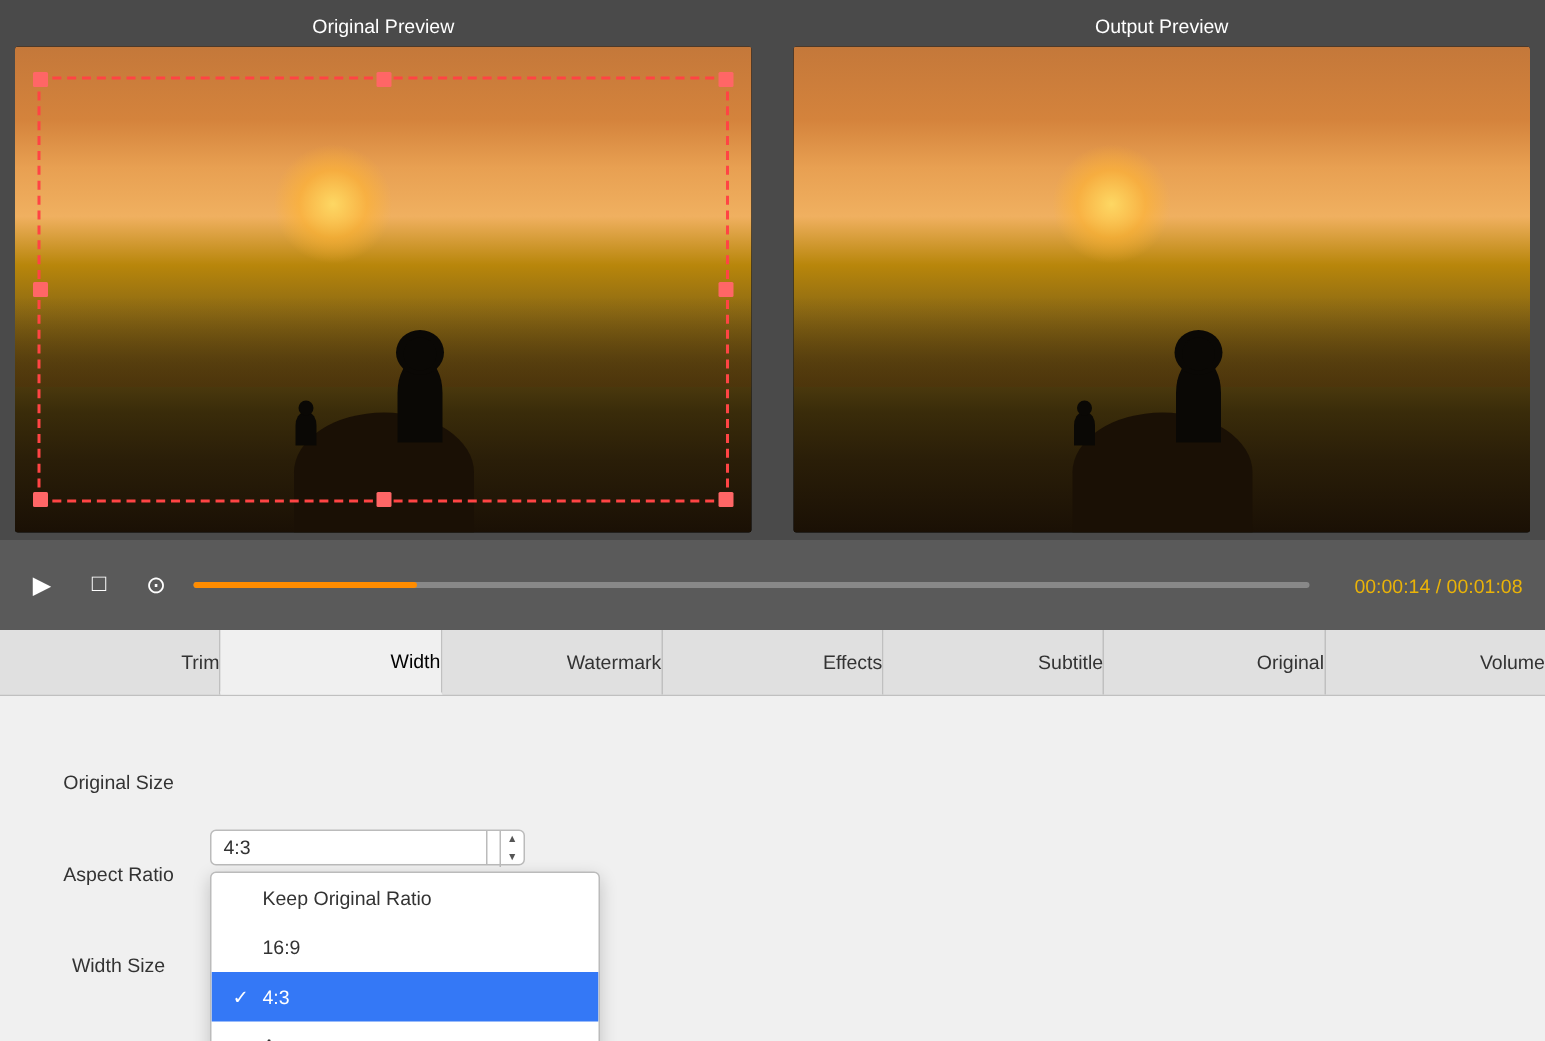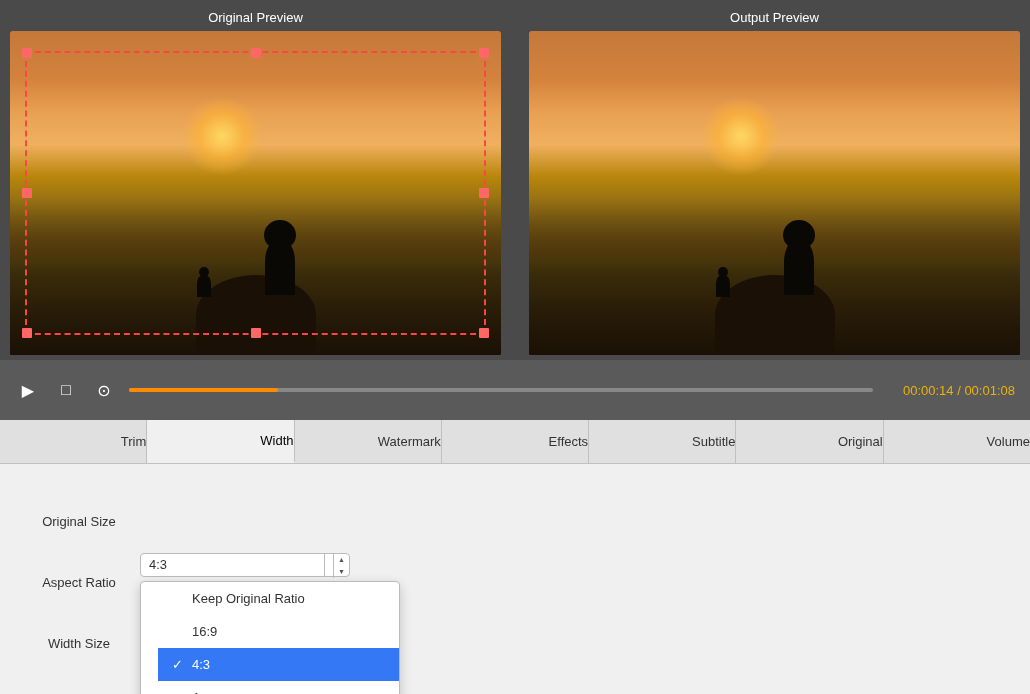--- a/index.html
+++ b/index.html
@@ -412,21 +412,20 @@
     }
 
     .dropdown-item {
       padding: 9px 14px;
       font-size: 13px;
       color: #333;
       cursor: pointer;
       display: flex;
       align-items: center;
       gap: 6px;
-      margin-left: 17px;
     }
 
     .dropdown-item.selected {
       background: #3478f6;
       color: #fff;
     }
 
     .dropdown-item .check-mark {
       width: 14px;
       font-size: 13px;

